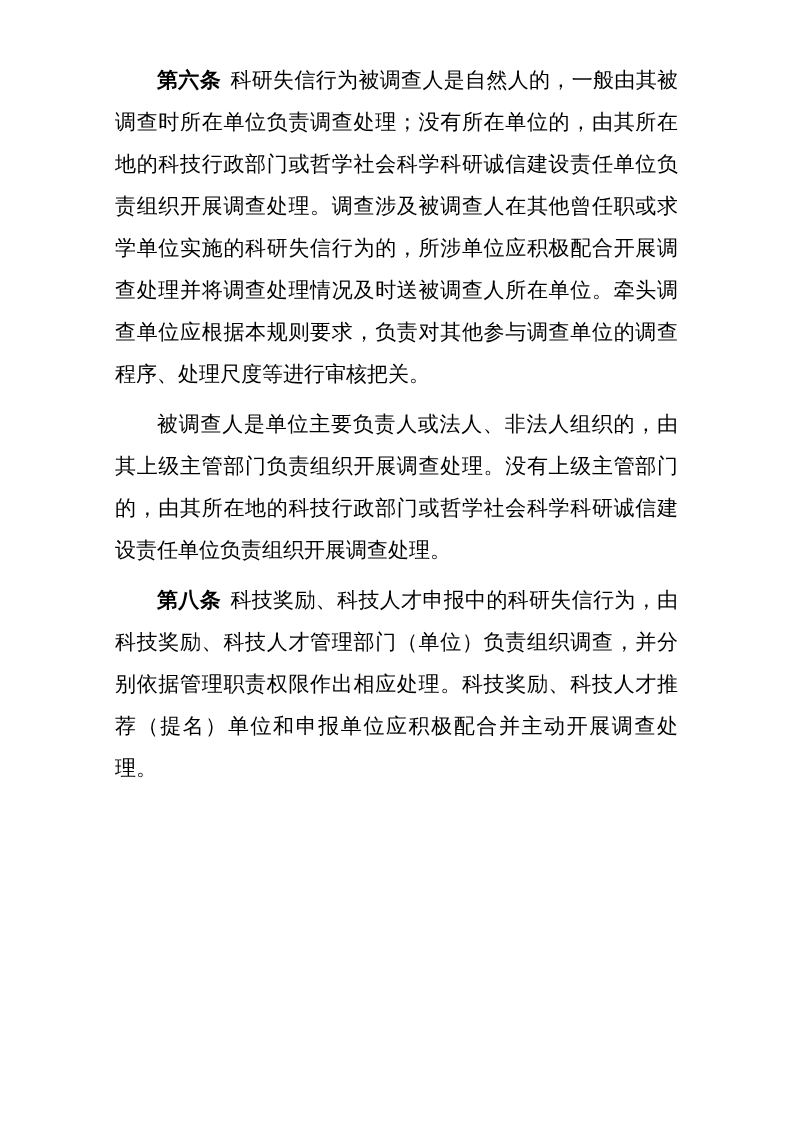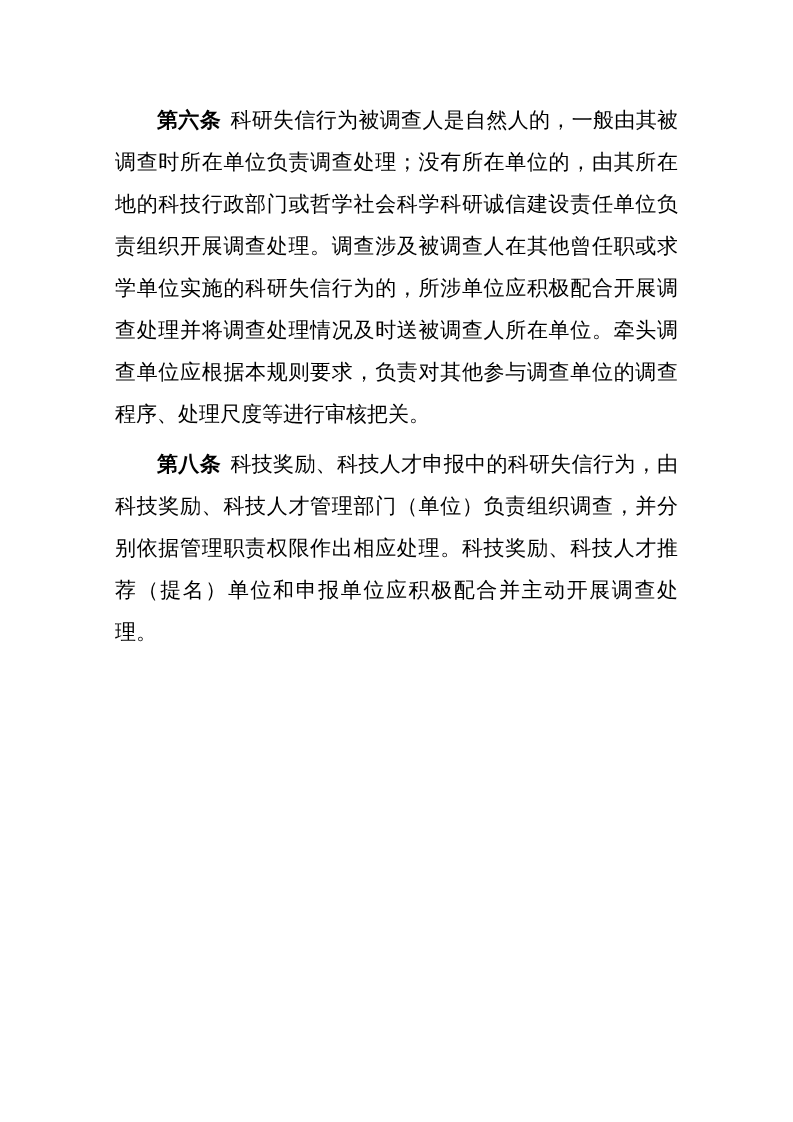--- a/index.html
+++ b/index.html
@@ -11,21 +11,21 @@
     height: 1122px;
     background: #ffffff;
     overflow: hidden;
     font-family: "Liberation Sans", "DejaVu Sans", sans-serif;
   }
   .page {
     box-sizing: border-box;
     width: 725px;
     height: 1122px;
     background: #ffffff;
-    padding: 99px 115px 0 115px;
+    padding: 59px 115px 0 115px;
     border-radius: 22px;
   }
   .content {
     width: 563px;
   }
   p.article {
     margin: 0 0 8px 0;
     padding: 0;
     font-size: 21px;
     line-height: 42px;
@@ -45,18 +45,19 @@
   }
 </style>
 </head>
 <body>
 
 <div class="page">
   <div class="content">
 
     <p class="article"><span class="article-label">第六条</span><span class="article-text">科研失信行为被调查人是自然人的，一般由其被调查时所在单位负责调查处理；没有所在单位的，由其所在地的科技行政部门或哲学社会科学科研诚信建设责任单位负责组织开展调查处理。调查涉及被调查人在其他曾任职或求学单位实施的科研失信行为的，所涉单位应积极配合开展调查处理并将调查处理情况及时送被调查人所在单位。牵头调查单位应根据本规则要求，负责对其他参与调查单位的调查程序、处理尺度等进行审核把关。</span></p>
 
+    <p class="article"><span class="article-text">被调查人是单位主要负责人或法人、非法人组织的，由其上级主管部门负责组织开展调查处理。没有上级主管部门的，由其所在地的科技行政部门或哲学社会科学科研诚信建设责任单位负责组织开展调查处理。</span></p>
 
 
     <p class="article"><span class="article-label">第八条</span><span class="article-text">科技奖励、科技人才申报中的科研失信行为，由科技奖励、科技人才管理部门（单位）负责组织调查，并分别依据管理职责权限作出相应处理。科技奖励、科技人才推荐（提名）单位和申报单位应积极配合并主动开展调查处理。</span></p>
 
   </div>
 </div>
 
 </body></html>

